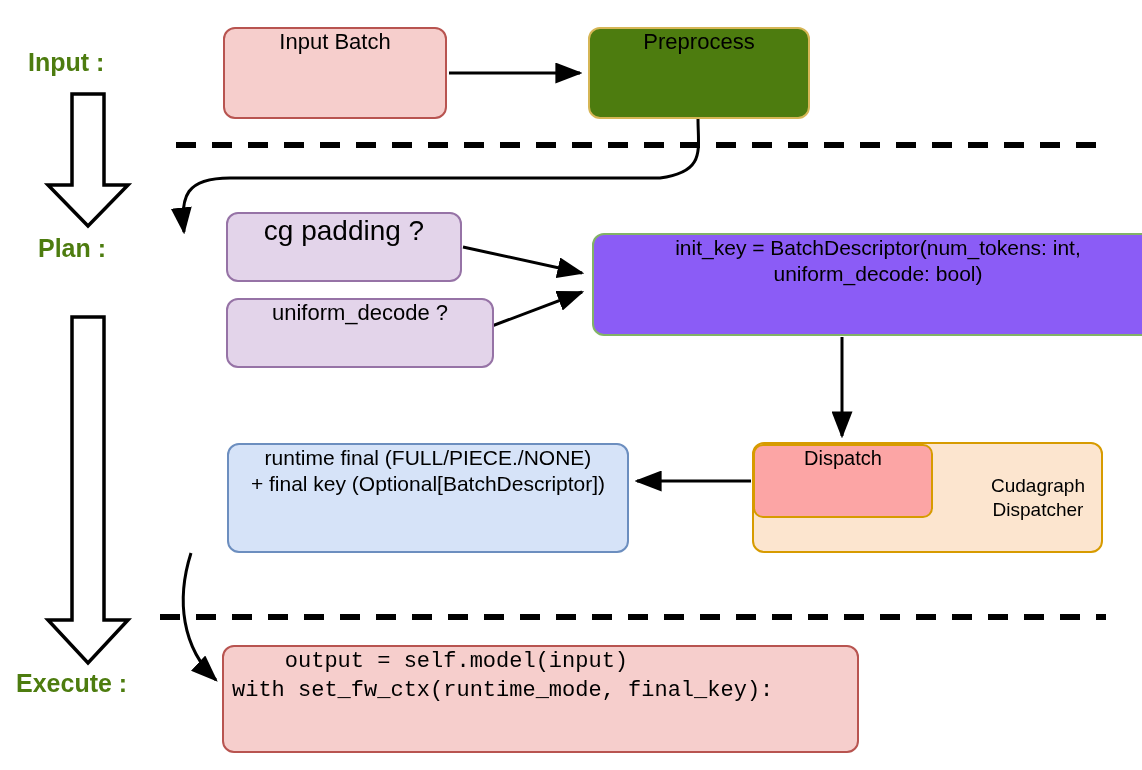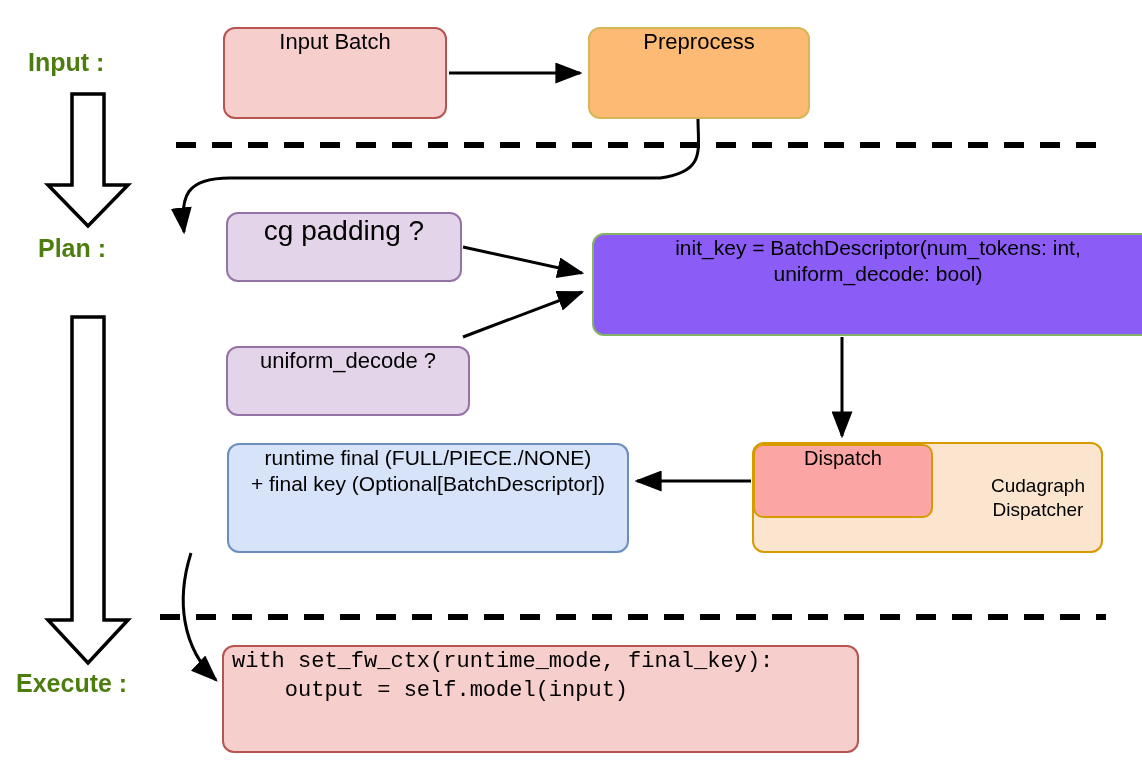--- a/index.html
+++ b/index.html
@@ -49,33 +49,32 @@
   .node .lines { width: 100%; padding: 0 10px; box-sizing: border-box; }
   .node .lines > div { white-space: pre; }
 
   #node-input-batch {
     left: 223px; top: 27px; width: 224px; height: 92px;
     background: #f6cecc; border-color: #b85450;
     font-size: 22px;
   }
   #node-preprocess {
     left: 588px; top: 27px; width: 222px; height: 92px;
-    background: #fdba74; border-color: #d6b656;
+    background: #4d7c0f; border-color: #d6b656;
     font-size: 22px;
   }
   #node-cg-padding {
     left: 226px; top: 212px; width: 236px; height: 70px;
     background: #e3d4ea; border-color: #9673a6;
     font-size: 28px;
   }
   #node-uniform-decode {
-    left: 226px; top: 298px; width: 244px; height: 70px;
+    left: 226px; top: 298px; width: 268px; height: 70px;
     background: #e3d4ea; border-color: #9673a6;
     font-size: 22px;
-    margin-top: 48px;
   }
   #node-init-key {
     left: 592px; top: 233px; width: 572px; height: 103px;
     background: #8b5cf6; border-color: #82b366;
     font-size: 21px;
   }
   #node-cudagraph-dispatcher {
     left: 752px; top: 442px; width: 351px; height: 111px;
     background: #fce5cf; border-color: #d79b00;
     font-size: 19px;
@@ -188,18 +187,18 @@
 
   <div class="node" id="node-runtime-mode">
     <div class="lines">
       <div>runtime final (FULL/PIECE./NONE)</div>
       <div>+ final key (Optional[BatchDescriptor])</div>
     </div>
   </div>
 
   <div class="node" id="node-exec-code">
     <div class="lines">
+      <div>    output = self.model(input)</div>
       <div>with set_fw_ctx(runtime_mode, final_key):</div>
-      <div>    output = self.model(input)</div>
     </div>
   </div>
 
 </div>
 
 </body></html>

